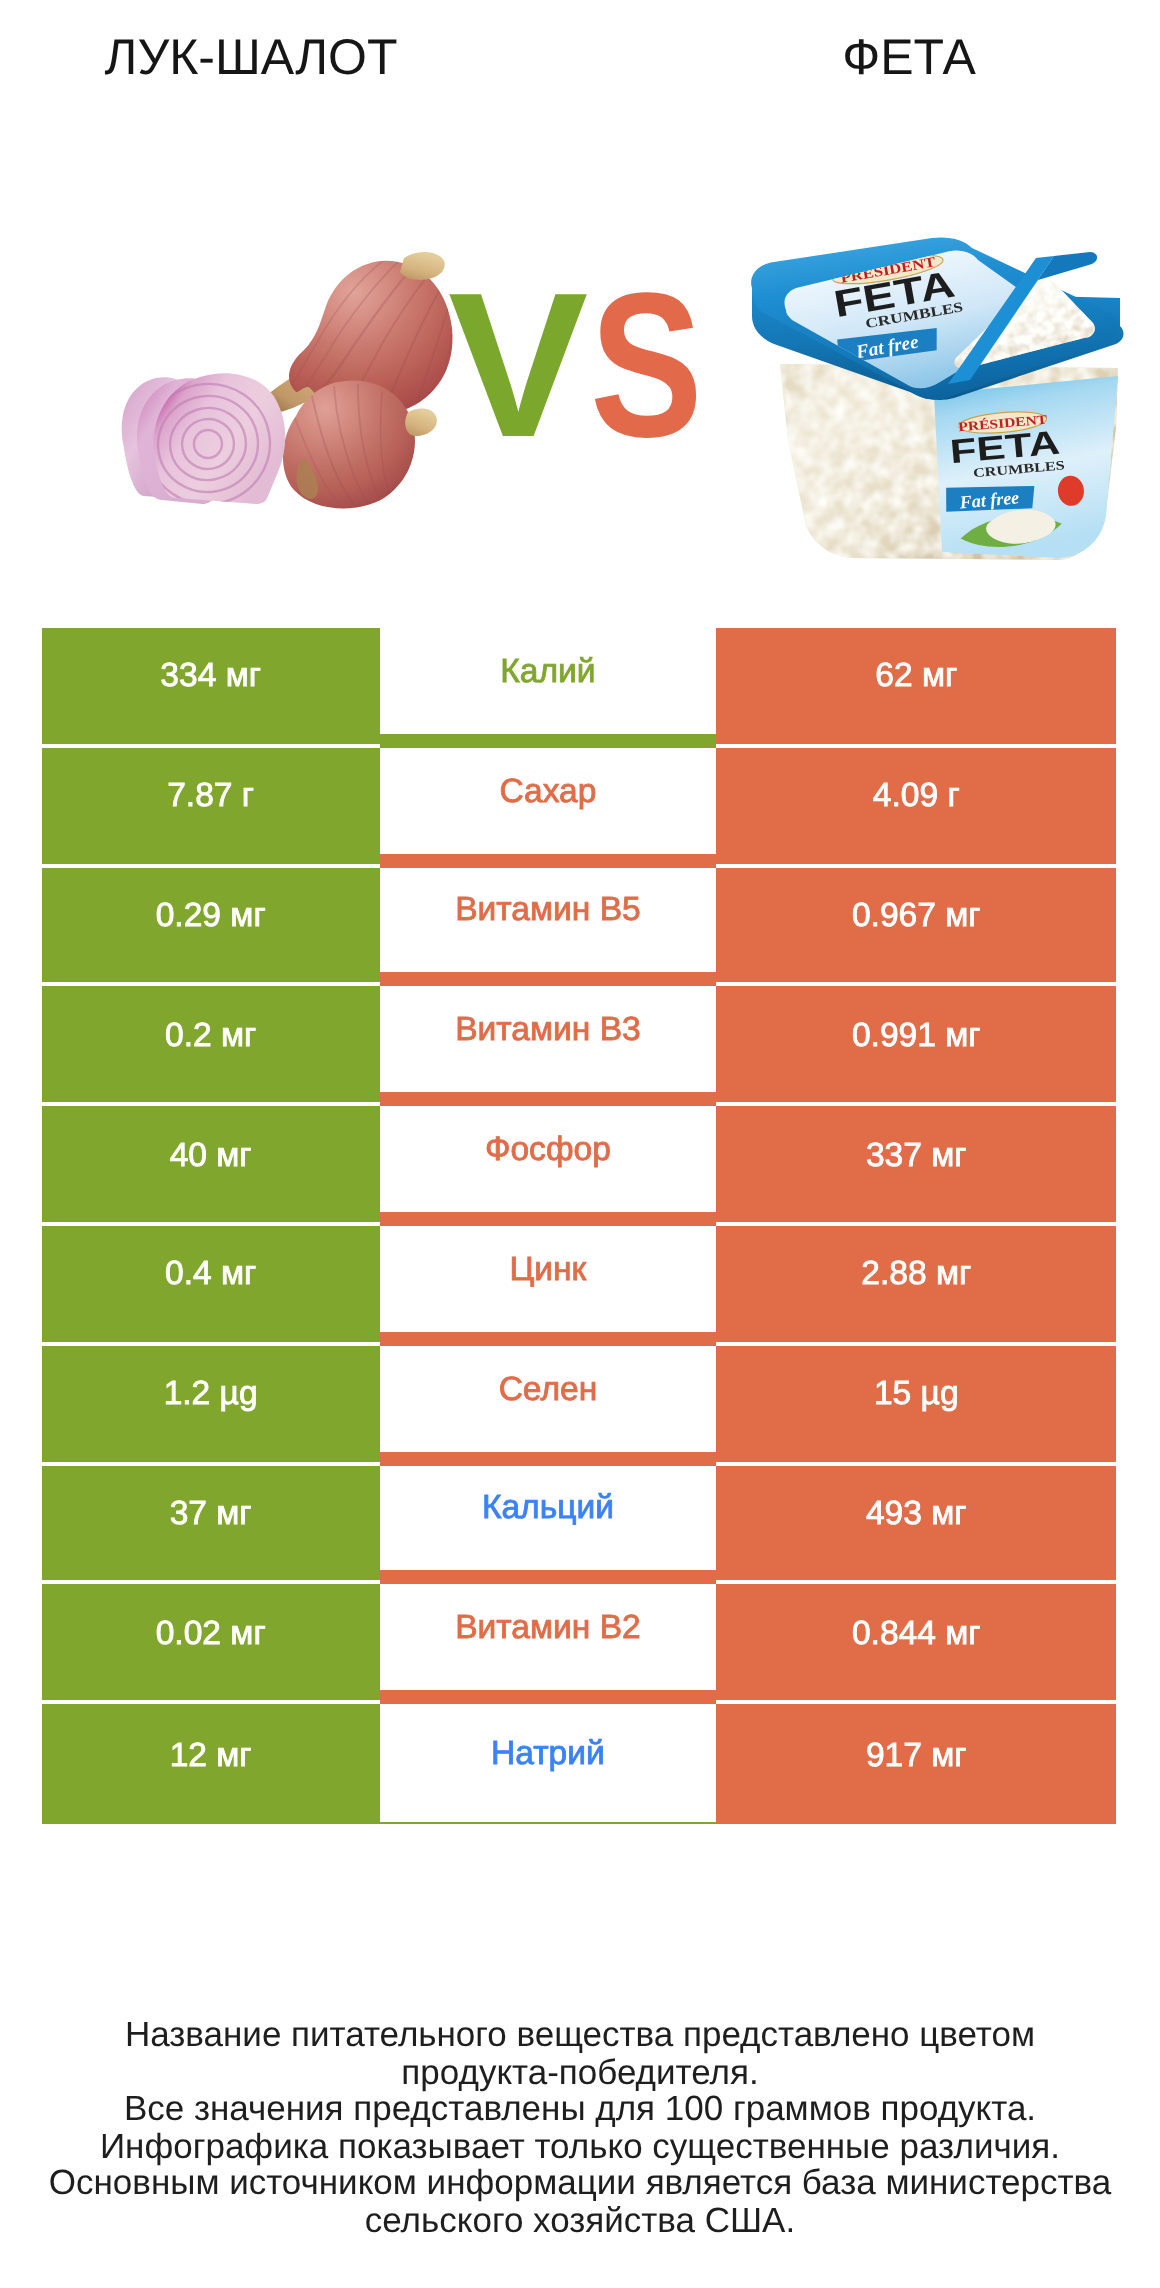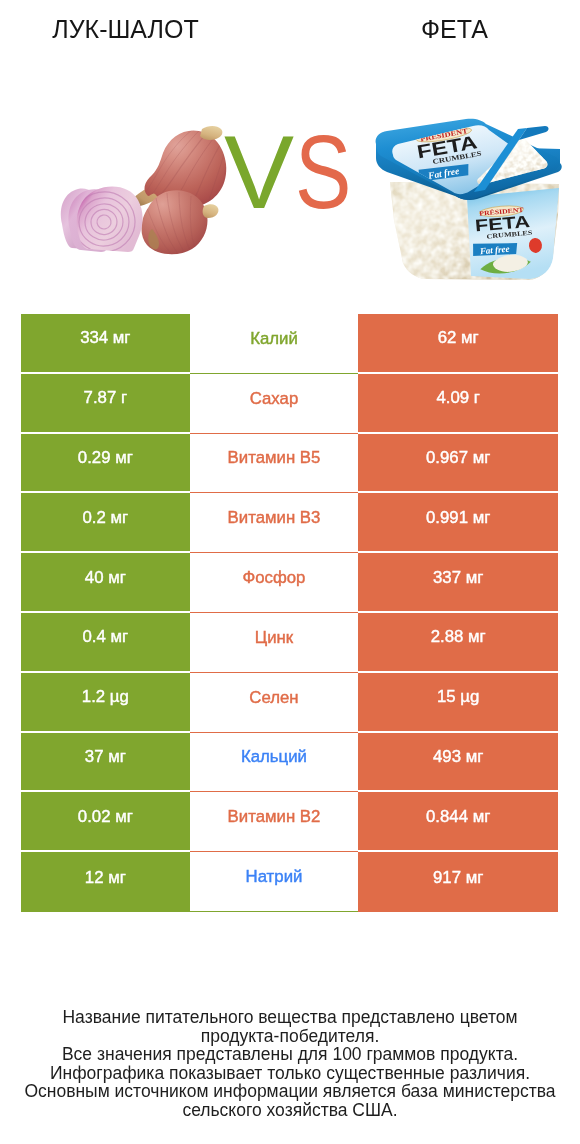--- a/index.html
+++ b/index.html
@@ -13,36 +13,36 @@
 
   
   .title{position:absolute;top:15px;font-size:25px;color:#161616;
          font-weight:400;white-space:nowrap;text-align:center;line-height:28px;}
   .title.left{left:0;width:251px;}
   .title.right{left:329px;width:251px;}
 
   
   .hero{position:absolute;left:0;top:0;width:580px;height:300px;}
   .hero svg{display:block;position:absolute;left:0;top:0;}
-  .vs{position:absolute;left:224px;top:131px;height:84px;
-      font-size:103px;line-height:84px;font-weight:400;letter-spacing:-2px;
+  .vs{position:absolute;left:224px;top:141px;height:84px;
+      font-size:103px;line-height:84px;font-weight:700;letter-spacing:-2px;
       white-space:nowrap;}
   .vs .v{color:#7aa72c;display:inline-block;transform:scaleX(1.02);transform-origin:left center;}
   .vs .s{color:#e3694b;display:inline-block;transform:translateX(4px) scaleX(0.82);transform-origin:left center;}
 
   
   .table{position:absolute;left:21px;top:314px;width:537px;text-align:center;}
   .row{display:flex;height:59.8px;}
   .cell{display:flex;align-items:center;justify-content:center;
         font-size:16.8px;font-weight:400;box-sizing:border-box;
         line-height:16px;padding-bottom:9px;}
   .cl,.cr{-webkit-text-stroke:0.42px #ffffff;}
   .cm{-webkit-text-stroke:0.42px currentColor;}
   .cl{width:179px;background:#80A62E;color:#ffffff;border-bottom:2px solid #ffffff;}
-  .cm{width:179px;background:#ffffff;border-bottom:1px solid #0f172a;}
+  .cm{width:179px;background:#ffffff;border-bottom:7px solid #0f172a;}
   .cr{width:212px;background:#E06C48;color:#ffffff;border-bottom:2px solid #ffffff;}
   .row:last-child .cl,.row:last-child .cr{border-bottom:none;}
   .row:last-child .cm{border-bottom:1px solid #cccccc;}
 
   
   .footer{position:absolute;left:0;top:1008px;width:580px;text-align:center;
           font-size:17.5px;line-height:18.6px;color:#1e1e1e;}
 </style>
 </head>
 <body>

